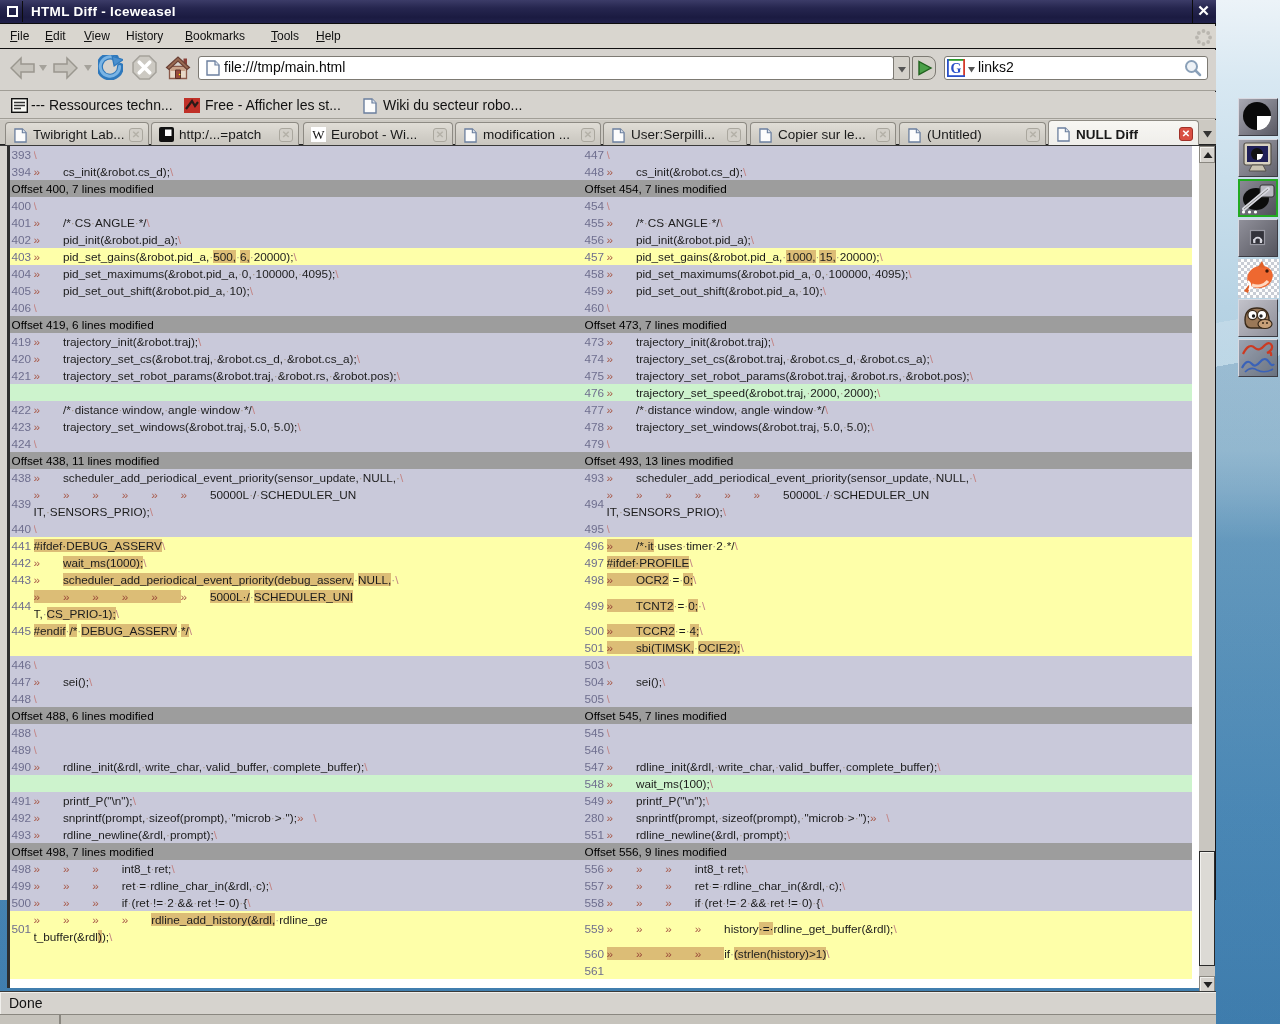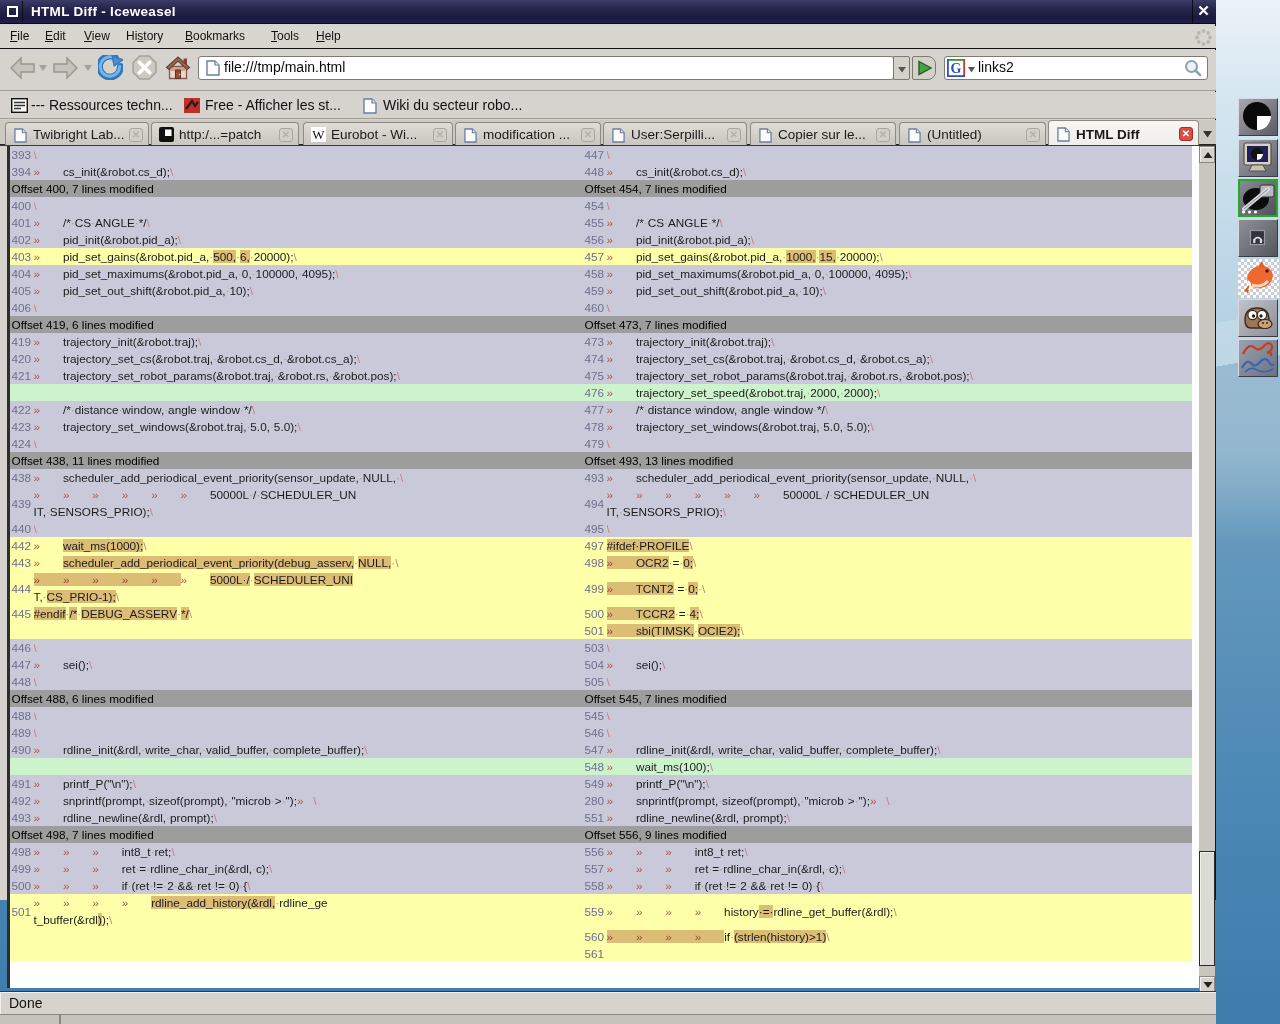--- a/index.html
+++ b/index.html
@@ -230,21 +230,21 @@
           <path d="M9 1 v4 h4" fill="#dde4ee" stroke="#6b7f9e" stroke-width="1.2"></path>
         </svg>
         <span class="ttl">(Untitled)</span>
         <div class="tclose">✕</div>
       </div>
     <div class="tab active" style="left:1048px;width:151px">
         <svg class="abs" style="left:8px;top:6px" width="13" height="15" viewBox="0 0 14 16">
           <path d="M1 1 h8 l4 4 v10 h-12 z" fill="#fcfcfc" stroke="#6b7f9e" stroke-width="1.4"></path>
           <path d="M9 1 v4 h4" fill="#dde4ee" stroke="#6b7f9e" stroke-width="1.2"></path>
         </svg>
-        <span class="ttl">HTML Diff</span>
+        <span class="ttl">NULL Diff</span>
         <div class="tclose">✕</div>
       </div>
     <svg class="abs" style="left:1202px;top:10px" width="11" height="8">
         <path d="M1 1 L10 1 L5.5 7.5 Z" fill="#333"></path>
       </svg>
   </div>
 
   <div id="frame-top"></div>
   <div id="content">
       <div id="tbl">
@@ -366,20 +366,26 @@
           <div class="n">439</div>
           <div class="c cl"><i>»</i>       <i>»</i>       <i>»</i>       <i>»</i>       <i>»</i>       <i>»</i>       50000L<s>·</s>/<s>·</s>SCHEDULER_UN<br>IT,<s>·</s>SENSORS_PRIO);<b>\</b></div>
           <div class="n">494</div>
           <div class="c cr"><i>»</i>       <i>»</i>       <i>»</i>       <i>»</i>       <i>»</i>       <i>»</i>       50000L<s>·</s>/<s>·</s>SCHEDULER_UN<br>IT,<s>·</s>SENSORS_PRIO);<b>\</b></div>
         </div>
 <div class="row" style="background:#c9c9da">
           <div class="n">440</div>
           <div class="c cl"><b>\</b></div>
           <div class="n">495</div>
           <div class="c cr"><b>\</b></div>
+        </div>
+<div class="row" style="background:#feffa9">
+          <div class="n">441</div>
+          <div class="c cl"><em>#ifdef·DEBUG_ASSERV</em><b>\</b></div>
+          <div class="n">496</div>
+          <div class="c cr"><em><i>»</i>       /*·it</em><s>·</s>uses<s>·</s>timer<s>·</s>2<s>·</s>*/<b>\</b></div>
         </div>
 <div class="row" style="background:#feffa9">
           <div class="n">442</div>
           <div class="c cl"><i>»</i>       <em>wait_ms(1000);</em><b>\</b></div>
           <div class="n">497</div>
           <div class="c cr"><em>#ifdef·PROFILE</em><b>\</b></div>
         </div>
 <div class="row" style="background:#feffa9">
           <div class="n">443</div>
           <div class="c cl"><i>»</i>       <em>scheduler_add_periodical_event_priority(debug_asserv,</em><s>·</s><em>NULL,</em><s>·</s><b>\</b></div>

